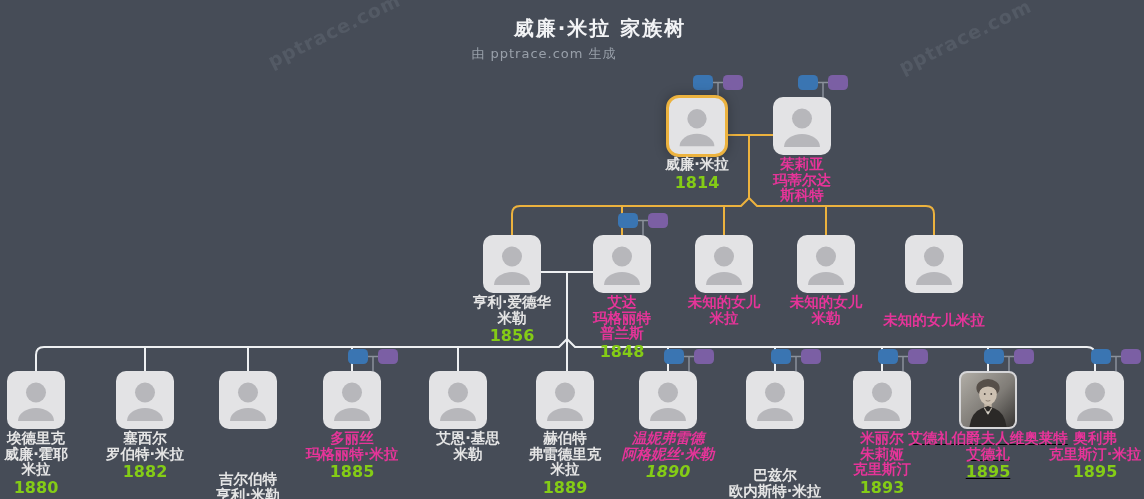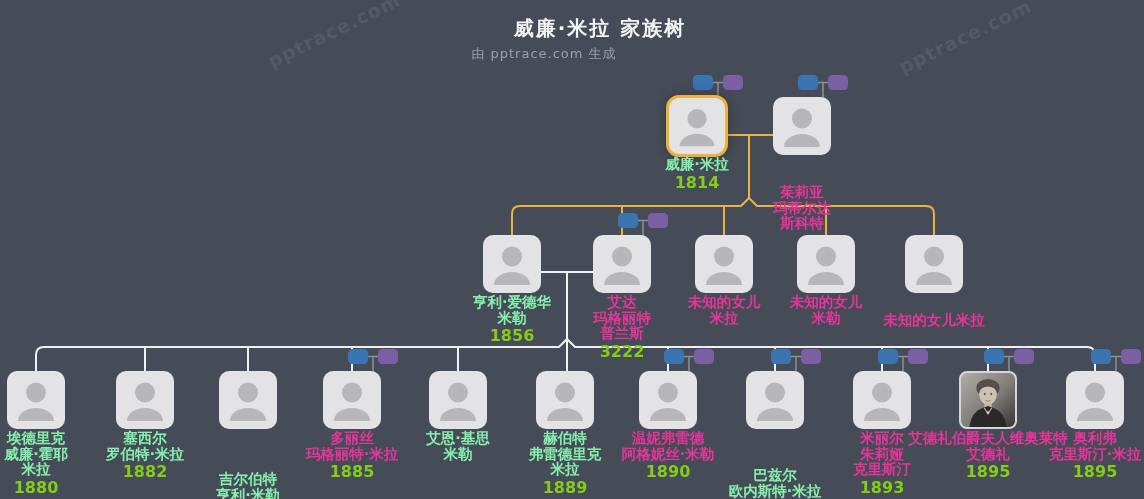--- a/index.html
+++ b/index.html
@@ -27,21 +27,21 @@
     overflow:hidden;z-index:2;box-sizing:border-box;
   }
   .card.highlighted{
     width:62px;height:62px;border:3px solid #ecb23e;border-radius:13px;
     box-shadow:0 0 12px rgba(0,0,0,0.28);
   }
   .card.photo{border:2px solid #d6d6d8;border-radius:8px;}
   .card svg{display:block;width:100%;height:100%;}
   .label{position:absolute;width:180px;text-align:center;z-index:3;pointer-events:none;}
   .label .name{display:block;font-size:14.5px;font-weight:bold;line-height:15.5px;white-space:nowrap;}
-  .label .name.male{color:#86efac;}
+  .label .name.male{color:#e5e5e5;}
   .label .name.female{color:#e63499;}
   .label .year{display:block;font-size:16px;font-weight:600;color:#84cc16;line-height:18px;margin-top:1px;}
 </style>
 </head>
 <body>
 
 <div class="watermark" style="left:264px;top:52px;">pptrace.com</div>
 <div class="watermark" style="left:895px;top:58px;">pptrace.com</div>
 
 <div class="page-title">威廉·米拉 家族树</div>
@@ -121,21 +121,21 @@
     <div class="label" style="left: 607px; top: 157px;">
       <span class="name male">威廉·米拉</span>
       <span class="year">1814</span>
     </div>
     <div class="card" style="left: 773px; top: 97px;">
       <svg viewBox="0 0 58 58">
         <circle cx="29" cy="21.5" r="10" fill="#b7b7bb"></circle>
         <path d="M11,50 A18,13 0 0 1 47,50 Z" fill="#b7b7bb"></path>
       </svg>
     </div>
-    <div class="label" style="left: 712px; top: 157px; margin-top: 28px;">
+    <div class="label" style="left: 712px; top: 157px;">
       <span class="name female">茱莉亚</span>
       <span class="name female">玛蒂尔达</span>
       <span class="name female">斯科特</span>
     </div>
     <div class="card" style="left: 483px; top: 235px;">
       <svg viewBox="0 0 58 58">
         <circle cx="29" cy="21.5" r="10" fill="#b7b7bb"></circle>
         <path d="M11,50 A18,13 0 0 1 47,50 Z" fill="#b7b7bb"></path>
       </svg>
     </div>
@@ -147,21 +147,21 @@
     <div class="card" style="left: 593px; top: 235px;">
       <svg viewBox="0 0 58 58">
         <circle cx="29" cy="21.5" r="10" fill="#b7b7bb"></circle>
         <path d="M11,50 A18,13 0 0 1 47,50 Z" fill="#b7b7bb"></path>
       </svg>
     </div>
     <div class="label" style="left: 532px; top: 295px;">
       <span class="name female">艾达</span>
       <span class="name female">玛格丽特</span>
       <span class="name female">普兰斯</span>
-      <span class="year">3222</span>
+      <span class="year">1848</span>
     </div>
     <div class="card" style="left: 695px; top: 235px;">
       <svg viewBox="0 0 58 58">
         <circle cx="29" cy="21.5" r="10" fill="#b7b7bb"></circle>
         <path d="M11,50 A18,13 0 0 1 47,50 Z" fill="#b7b7bb"></path>
       </svg>
     </div>
     <div class="label" style="left: 634px; top: 295px;">
       <span class="name female">未知的女儿</span>
       <span class="name female">米拉</span>
@@ -229,21 +229,21 @@
       <span class="name female">多丽丝</span>
       <span class="name female">玛格丽特·米拉</span>
       <span class="year">1885</span>
     </div>
     <div class="card" style="left: 429px; top: 371px;">
       <svg viewBox="0 0 58 58">
         <circle cx="29" cy="21.5" r="10" fill="#b7b7bb"></circle>
         <path d="M11,50 A18,13 0 0 1 47,50 Z" fill="#b7b7bb"></path>
       </svg>
     </div>
-    <div class="label" style="left: 368px; top: 431px;">
+    <div class="label" style="left: 378px; top: 431px;">
       <span class="name male">艾恩·基思</span>
       <span class="name male">米勒</span>
     </div>
     <div class="card" style="left: 536px; top: 371px;">
       <svg viewBox="0 0 58 58">
         <circle cx="29" cy="21.5" r="10" fill="#b7b7bb"></circle>
         <path d="M11,50 A18,13 0 0 1 47,50 Z" fill="#b7b7bb"></path>
       </svg>
     </div>
     <div class="label" style="left: 475px; top: 431px;">
@@ -251,21 +251,21 @@
       <span class="name male">弗雷德里克</span>
       <span class="name male">米拉</span>
       <span class="year">1889</span>
     </div>
     <div class="card" style="left: 639px; top: 371px;">
       <svg viewBox="0 0 58 58">
         <circle cx="29" cy="21.5" r="10" fill="#b7b7bb"></circle>
         <path d="M11,50 A18,13 0 0 1 47,50 Z" fill="#b7b7bb"></path>
       </svg>
     </div>
-    <div class="label" style="left: 578px; top: 431px;">
+    <div class="label" style="left: 578px; top: 431px; font-style: italic;">
       <span class="name female">温妮弗雷德</span>
       <span class="name female">阿格妮丝·米勒</span>
       <span class="year">1890</span>
     </div>
     <div class="card" style="left: 746px; top: 371px;">
       <svg viewBox="0 0 58 58">
         <circle cx="29" cy="21.5" r="10" fill="#b7b7bb"></circle>
         <path d="M11,50 A18,13 0 0 1 47,50 Z" fill="#b7b7bb"></path>
       </svg>
     </div>
@@ -302,21 +302,21 @@
         <ellipse cx="29" cy="23" rx="9.5" ry="11" fill="#cdc1b2"></ellipse>
         <path d="M19,21 Q19,10.5 29,10.5 Q39,10.5 39,21 Q36,14.5 29,14.5 Q22,14.5 19,21 Z" fill="#564f49"></path>
         <circle cx="25.5" cy="22.5" r="1" fill="#4a443f"></circle>
         <circle cx="32.5" cy="22.5" r="1" fill="#4a443f"></circle>
         <path d="M26.5,29.5 Q29,31 31.5,29.5" stroke="#8a7d6f" stroke-width="1" fill="none"></path>
         <path d="M9,58 Q11,42 22,38 L29,35.5 L36,38 Q47,42 49,58 Z" fill="#2b2927"></path>
         <path d="M25,37.5 L29,44 L33,37.5" stroke="#b5aea2" stroke-width="1.2" fill="none"></path>
         <circle cx="29" cy="42.5" r="1.4" fill="#d8d2c8"></circle>
       </svg>
     </div>
-    <div class="label" style="left: 898px; top: 431px;">
+    <div class="label" style="left: 898px; top: 431px; text-decoration: underline;">
       <span class="name female">艾德礼伯爵夫人维奥莱特</span>
       <span class="name female">艾德礼</span>
       <span class="year">1895</span>
     </div>
     <div class="card" style="left: 1066px; top: 371px;">
       <svg viewBox="0 0 58 58">
         <circle cx="29" cy="21.5" r="10" fill="#b7b7bb"></circle>
         <path d="M11,50 A18,13 0 0 1 47,50 Z" fill="#b7b7bb"></path>
       </svg>
     </div>

